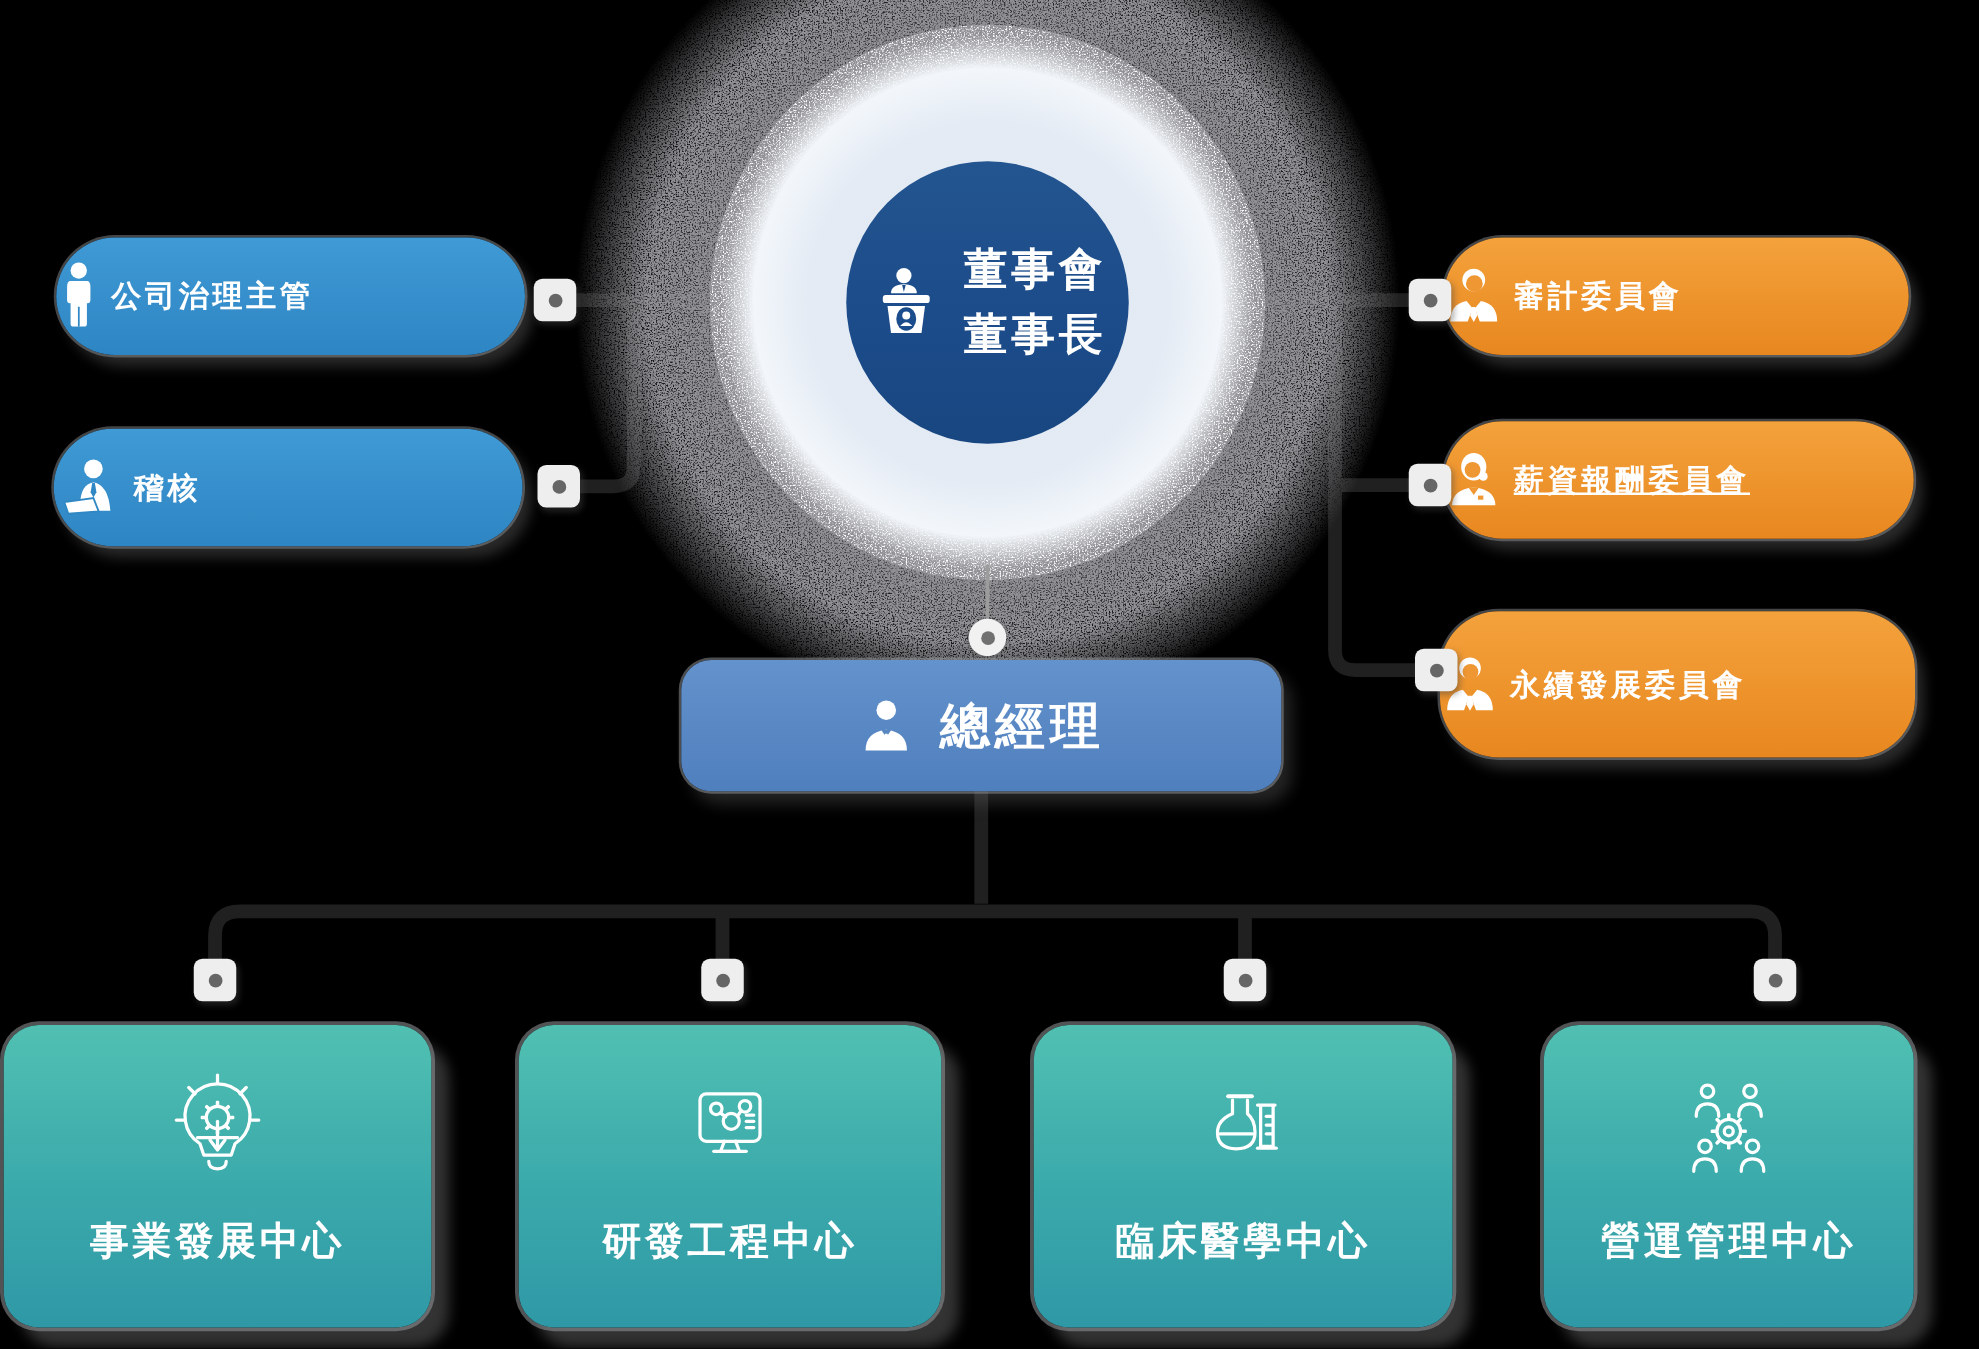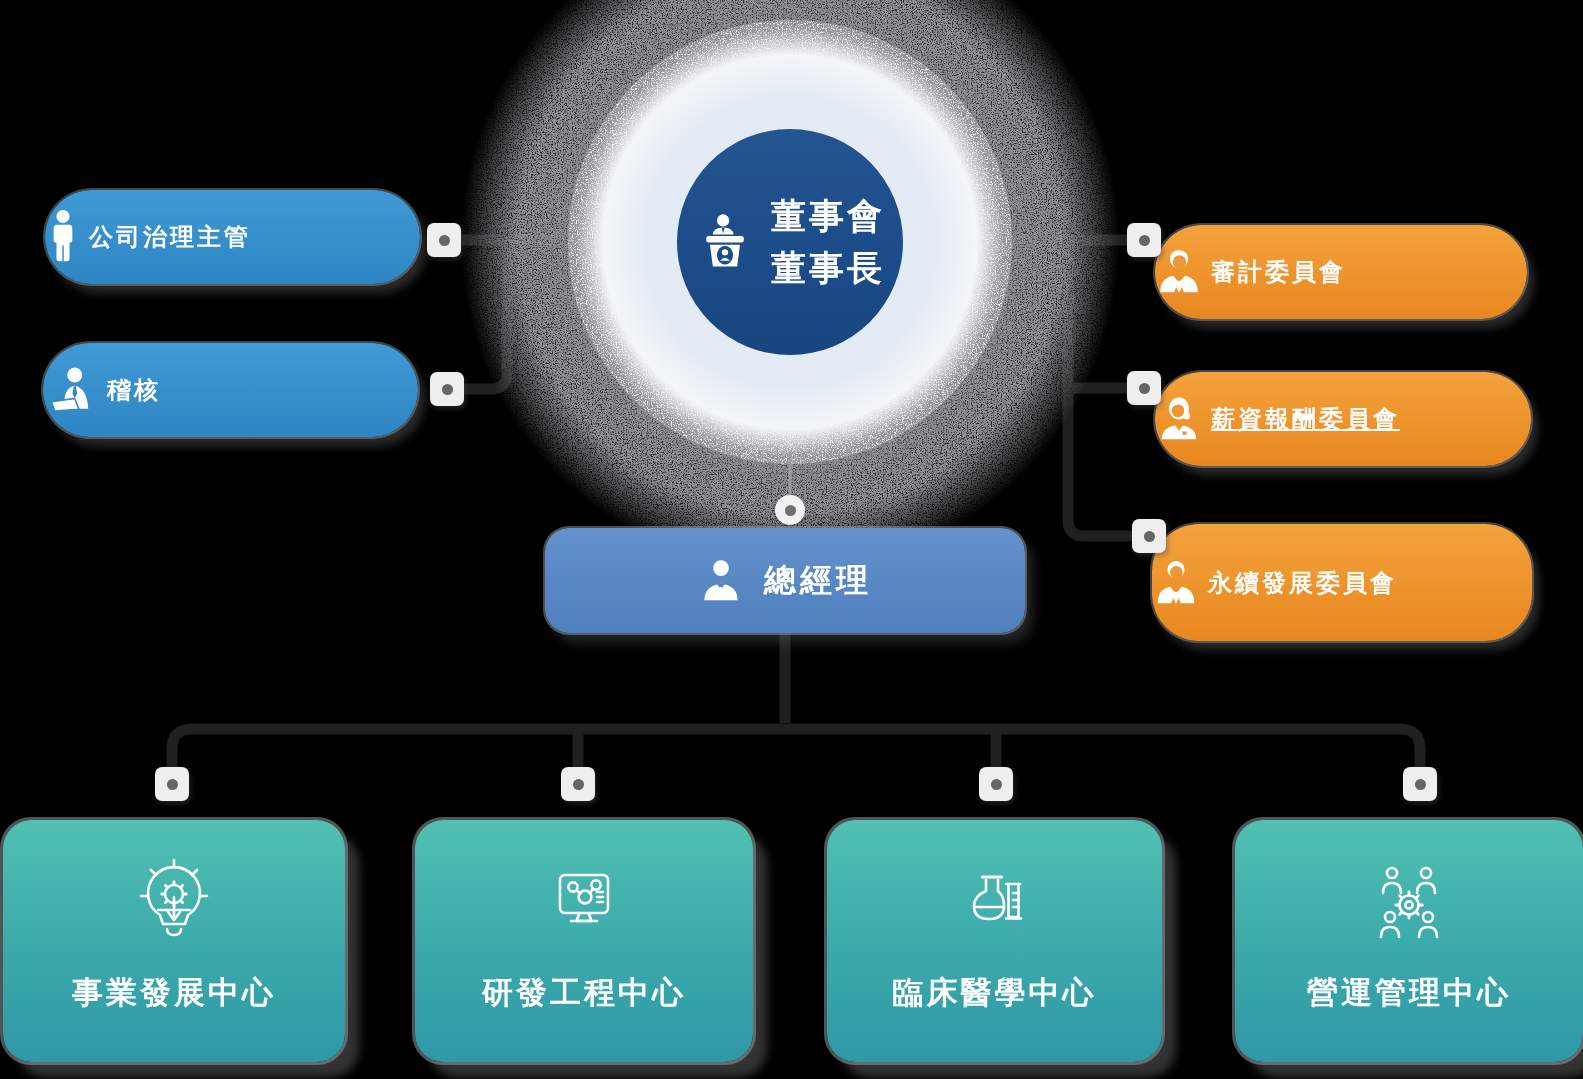--- a/index.html
+++ b/index.html
@@ -34,25 +34,25 @@
     display:flex;align-items:center;justify-content:center;gap:16px;
   }
   .circle-text{color:#fff;font-size:35px;font-weight:700;letter-spacing:3px;line-height:1.5;}
   
   .pill{
     position:absolute;z-index:8;border-radius:47px;display:flex;align-items:center;gap:8px;
     color:#fff;font-size:24px;font-weight:700;letter-spacing:3px;
     background:linear-gradient(180deg,#3f9ad5 0%,#2e85c3 100%);
     box-shadow:0 0 0 2px rgba(150,153,158,.45), 7px 9px 10px rgba(110,110,110,.38);
   }
-  .pill.orange{background:linear-gradient(180deg,#f4a23c 0%,#e8871f 100%);margin-top:35px;}
+  .pill.orange{background:linear-gradient(180deg,#f4a23c 0%,#e8871f 100%);}
   .gm{
     position:absolute;left:545px;top:528px;width:480px;height:105px;border-radius:24px;z-index:8;
     display:flex;align-items:center;justify-content:center;gap:20px;
-    color:#fff;font-size:32px;font-weight:700;letter-spacing:4px;
+    color:#fff;font-size:40px;font-weight:700;letter-spacing:4px;
     background:linear-gradient(180deg,#6392cc 0%,#4f7fbd 100%);
     box-shadow:0 0 0 2px rgba(150,153,158,.5), 8px 10px 12px rgba(103,103,103,.35);
   }
   
   .card{
     position:absolute;top:820px;height:242px;border-radius:28px;z-index:8;
     display:flex;flex-direction:column;align-items:center;justify-content:flex-start;
     color:#fff;background:linear-gradient(180deg,#51c0b2 0%,#3aa9ab 55%,#2f98a6 100%);
     box-shadow:0 0 0 3px rgba(148,151,154,.55), 14px 15px 10px rgba(112,112,112,.45);
   }
@@ -282,21 +282,21 @@
         <path d="M 63 44 H 69"></path>
           <path d="M 63 49 H 69"></path>
           <path d="M 63 39 H 69"></path>
         <path d="M 45.5 60 L 42.5 68 H 57.5 L 54.5 60"></path>
         <path d="M 37 68 H 63"></path>
       </svg>
     </div>
     <div class="card-label">研發工程中心</div>
   </div>
 
-  <div class="card" style="left:1235px;width:348px;">
+  <div class="card" style="left:1235px;width:296px;">
     <div class="icon-wrap">
       <svg width="100" height="100" viewBox="0 0 100 100" fill="none" stroke="#fff" stroke-width="2.6" stroke-linecap="round" stroke-linejoin="round">
         <circle cx="33" cy="20" r="5"></circle>
         <path d="M 24 40 Q 24 30 33 30 Q 42 30 42 40"></path>
         <circle cx="67" cy="20" r="5"></circle>
         <path d="M 58 40 Q 58 30 67 30 Q 76 30 76 40"></path>
         <circle cx="31" cy="64" r="5"></circle>
         <path d="M 22 84 Q 22 74 31 74 Q 40 74 40 84"></path>
         <circle cx="69" cy="64" r="5"></circle>
         <path d="M 60 84 Q 60 74 69 74 Q 78 74 78 84"></path>

